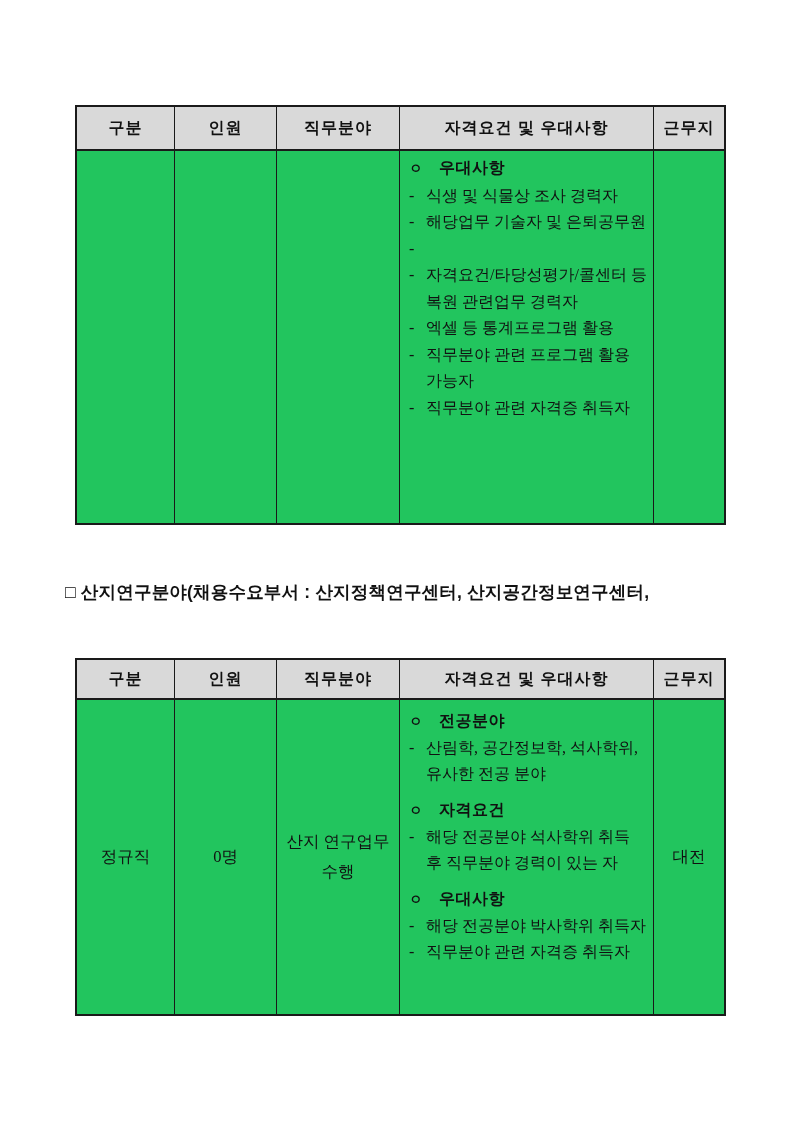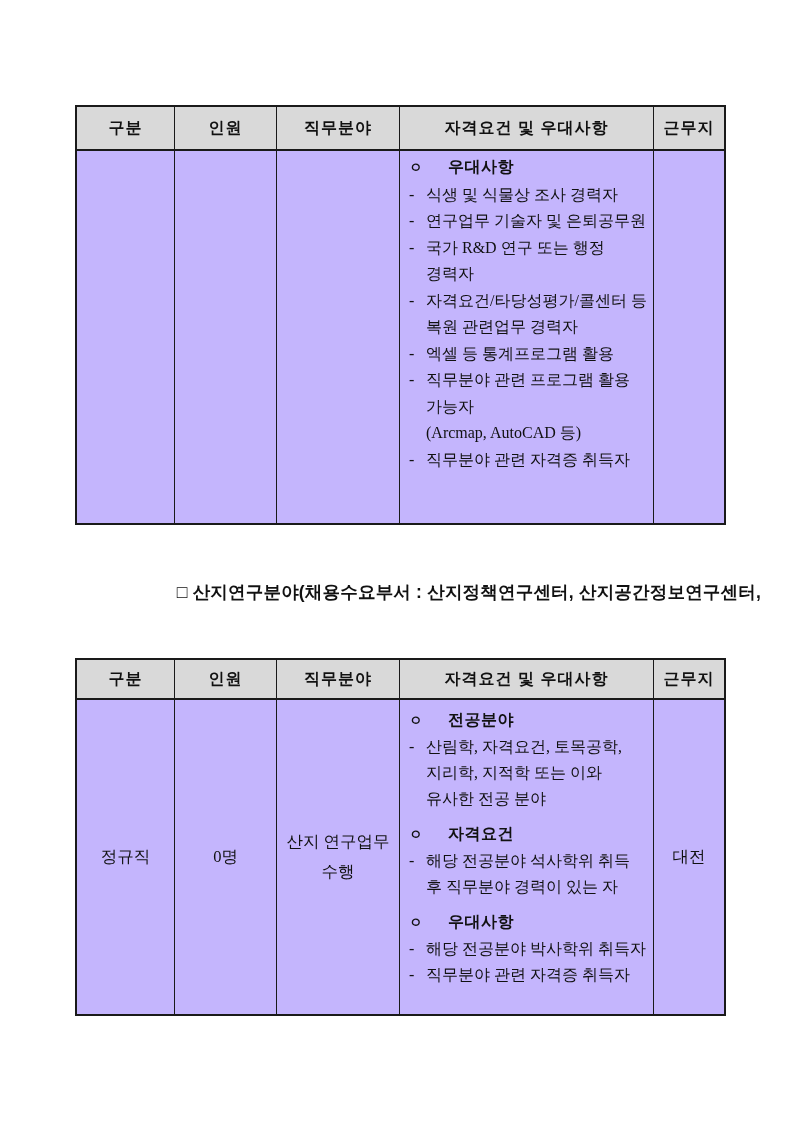--- a/index.html
+++ b/index.html
@@ -7,21 +7,21 @@
   body {
     width: 793px; height: 1121px;
     position: relative;
     font-family: "Liberation Serif", "DejaVu Serif", serif;
     color: #111111;
     overflow: hidden;
   }
   .doc-table {
     position: absolute;
     border: 2px solid #1a1a1a;
-    background: #c4b5fd;
+    background: #22c55e;
   }
   .t-row { display: flex; }
   .t-cell {
     border-right: 1px solid #1a1a1a;
     overflow: hidden;
   }
   .t-cell:last-child { border-right: none; }
   .c1 { width: 98px; }
   .c2 { width: 102px; }
   .c3 { width: 123px; }
@@ -60,37 +60,37 @@
     flex: 0 0 17px;
     width: 17px;
     font-size: 16px;
   }
   .q-section .q-bullet {
     font-family: "Liberation Sans", "DejaVu Sans", sans-serif;
     font-weight: bold;
     font-size: 13.5px;
   }
   .q-section .q-text {
-    font-family: Liberation Mono, monospace;
+    font-family: Liberation Serif, serif;
     font-weight: bold;
     letter-spacing: 0.5px;
-    margin-left: 22px;
+    margin-left: 13px;
   }
   .q-gap { height: 10px; }
   #section-heading {
     position: absolute;
     left: 55px; top: 576px;
     width: 706px;
     font-family: "Liberation Sans", "DejaVu Sans", sans-serif;
     font-weight: bold;
     font-size: 17.5px;
     line-height: 33px;
     letter-spacing: 0.2px;
   }
-  #section-heading .h-line:first-child { text-indent: 10px; text-align: right; }
+  #section-heading .h-line:first-child { text-indent: 10px; }
 </style>
 </head>
 <body>
 
 <div id="table1" class="doc-table" style="left:75px; top:105px;">
   <div class="t-row head">
     <div class="t-cell c1">구분</div>
     <div class="t-cell c2">인원</div>
     <div class="t-cell c3">직무분야</div>
     <div class="t-cell c4">자격요건 및 우대사항</div>
@@ -105,53 +105,44 @@
           <div class="q-line q-section">
             <span class="q-bullet">ㅇ</span>
             <span class="q-text">우대사항</span>
           </div>
           <div class="q-line">
             <span class="q-bullet">-</span>
             <span class="q-text">식생 및 식물상 조사 경력자</span>
           </div>
           <div class="q-line">
             <span class="q-bullet">-</span>
-            <span class="q-text">연구업무 기술자 및 은퇴공무원</span>
-          </div>
-          <div class="q-line">
-            <span class="q-bullet">-</span>
-            <span class="q-text">국가 R&amp;D 연구 또는 행정</span>
-          </div>
-          <div class="q-line">
-            <span class="q-bullet"></span>
-            <span class="q-text">경력자</span>
+            <span class="q-text">해당업무 기술자 및 은퇴공무원</span>
+          </div>
+          <div class="q-line">
+            <span class="q-bullet">-</span>
           </div>
           <div class="q-line">
             <span class="q-bullet">-</span>
             <span class="q-text">자격요건/타당성평가/콜센터 등</span>
           </div>
           <div class="q-line">
             <span class="q-bullet"></span>
             <span class="q-text">복원 관련업무 경력자</span>
           </div>
           <div class="q-line">
             <span class="q-bullet">-</span>
             <span class="q-text">엑셀 등 통계프로그램 활용</span>
           </div>
           <div class="q-line">
             <span class="q-bullet">-</span>
             <span class="q-text">직무분야 관련 프로그램 활용</span>
           </div>
           <div class="q-line">
             <span class="q-bullet"></span>
             <span class="q-text">가능자</span>
-          </div>
-          <div class="q-line">
-            <span class="q-bullet"></span>
-            <span class="q-text">(Arcmap, AutoCAD 등)</span>
           </div>
           <div class="q-line">
             <span class="q-bullet">-</span>
             <span class="q-text">직무분야 관련 자격증 취득자</span>
           </div>
         </div>
     </div>
     <div class="t-cell c5 center-cell"></div>
   </div>
 </div>
@@ -178,25 +169,21 @@
       </div>
     </div>
     <div class="t-cell c4">
       <div class="quals" id="quals2">
           <div class="q-line q-section">
             <span class="q-bullet">ㅇ</span>
             <span class="q-text">전공분야</span>
           </div>
           <div class="q-line">
             <span class="q-bullet">-</span>
-            <span class="q-text">산림학, 자격요건, 토목공학,</span>
-          </div>
-          <div class="q-line">
-            <span class="q-bullet"></span>
-            <span class="q-text">지리학, 지적학 또는 이와</span>
+            <span class="q-text">산림학, 공간정보학, 석사학위,</span>
           </div>
           <div class="q-line">
             <span class="q-bullet"></span>
             <span class="q-text">유사한 전공 분야</span>
           </div>
           <div class="q-gap"></div>
           <div class="q-line q-section">
             <span class="q-bullet">ㅇ</span>
             <span class="q-text">자격요건</span>
           </div>

